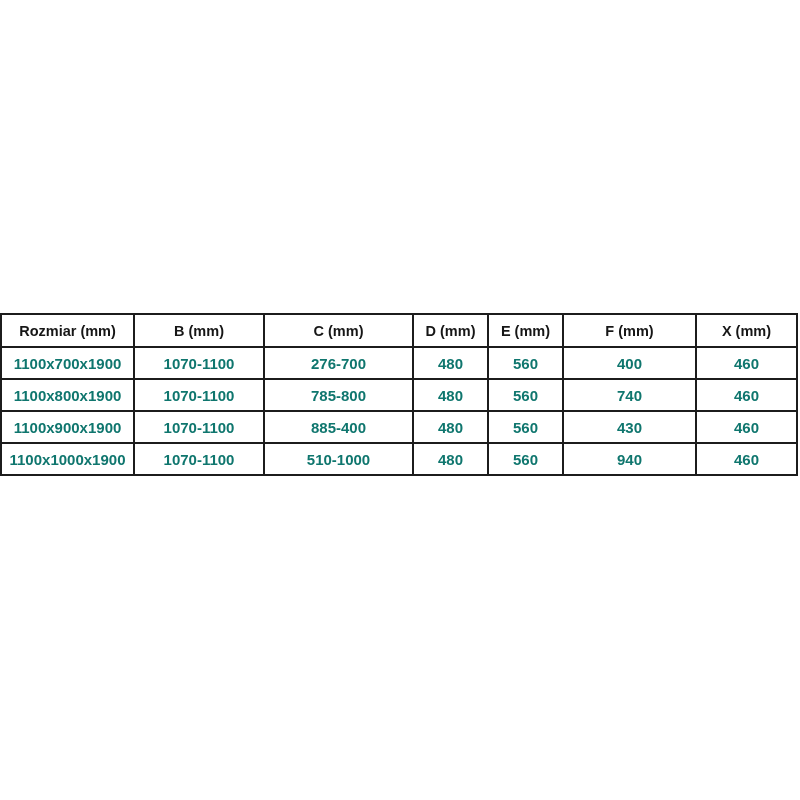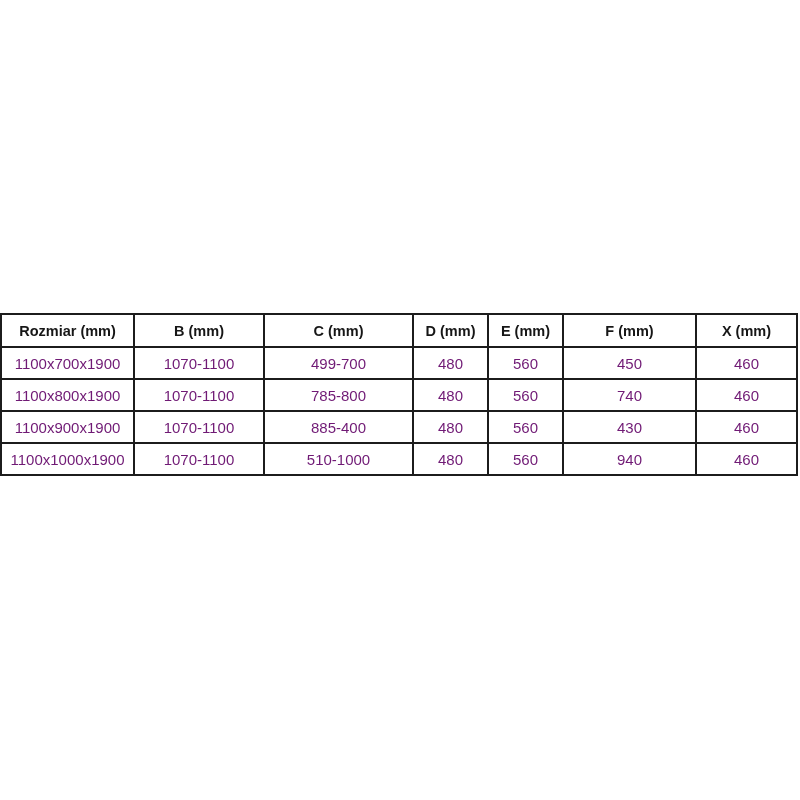--- a/index.html
+++ b/index.html
@@ -37,22 +37,22 @@
     overflow: hidden;
   }
   table.spec-table th {
     height: 31px;
     font-weight: bold;
     font-size: 14.5px;
     color: #161616;
   }
   table.spec-table td {
     height: 30px;
-    font-weight: normal;
-    color: #701a75;
+    font-weight: bold;
+    color: #0f766e;
   }
   col.c-rozmiar { width: 133px; }
   col.c-b { width: 130px; }
   col.c-c { width: 149px; }
   col.c-d { width: 75px; }
   col.c-e { width: 75px; }
   col.c-f { width: 133px; }
   col.c-x { width: 101px; }
 </style>
 </head>
@@ -77,24 +77,24 @@
         <th>D (mm)</th>
         <th>E (mm)</th>
         <th>F (mm)</th>
         <th>X (mm)</th>
       </tr>
     </thead>
     <tbody>
       <tr>
         <td>1100x700x1900</td>
         <td>1070-1100</td>
-        <td>499-700</td>
+        <td>276-700</td>
         <td>480</td>
         <td>560</td>
-        <td>450</td>
+        <td>400</td>
         <td>460</td>
       </tr>
       <tr>
         <td>1100x800x1900</td>
         <td>1070-1100</td>
         <td>785-800</td>
         <td>480</td>
         <td>560</td>
         <td>740</td>
         <td>460</td>

